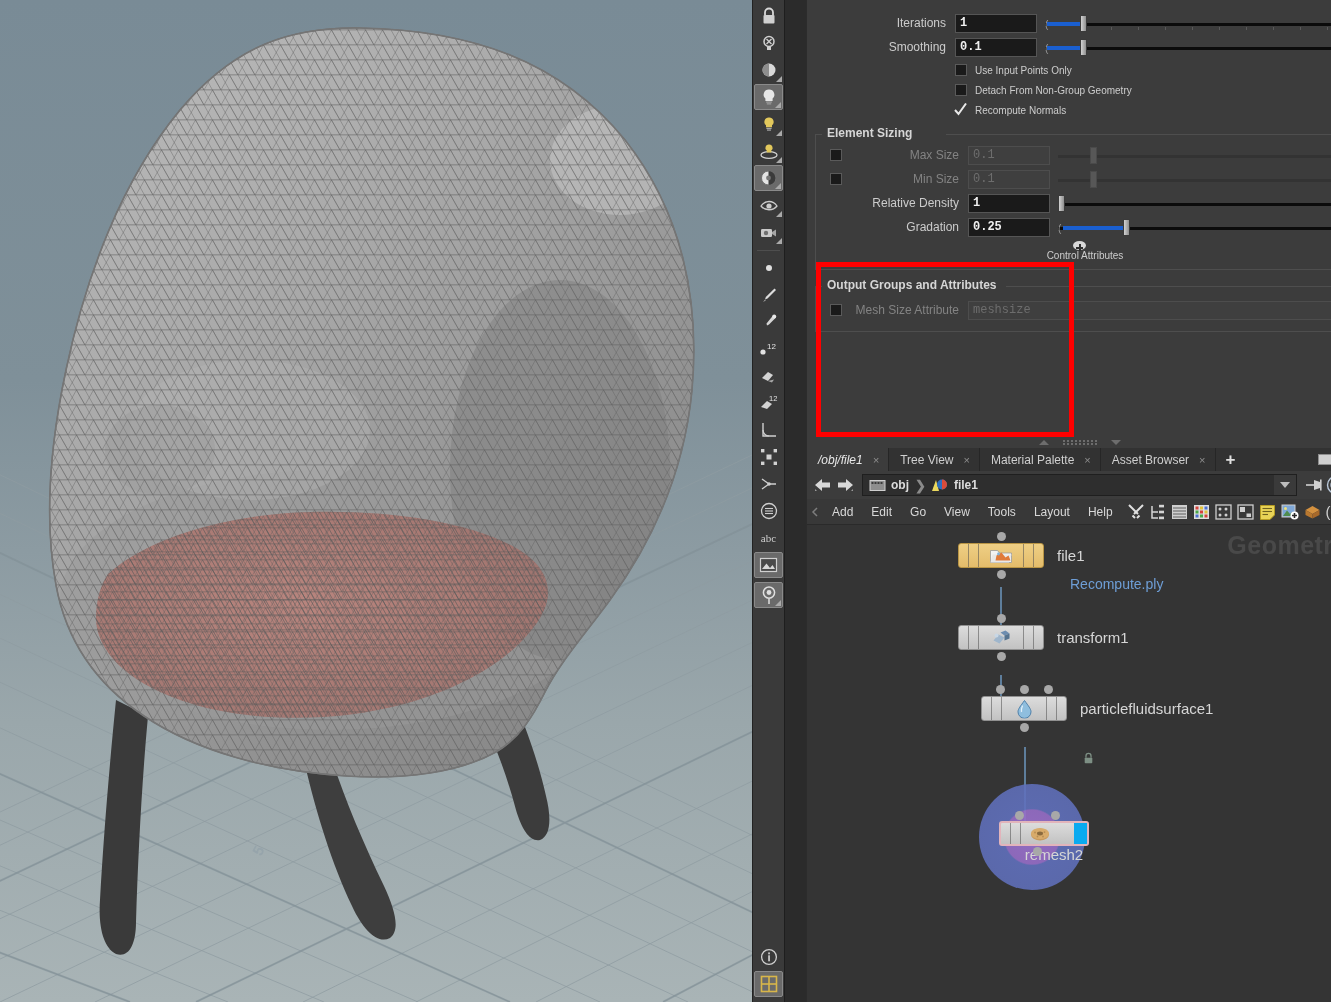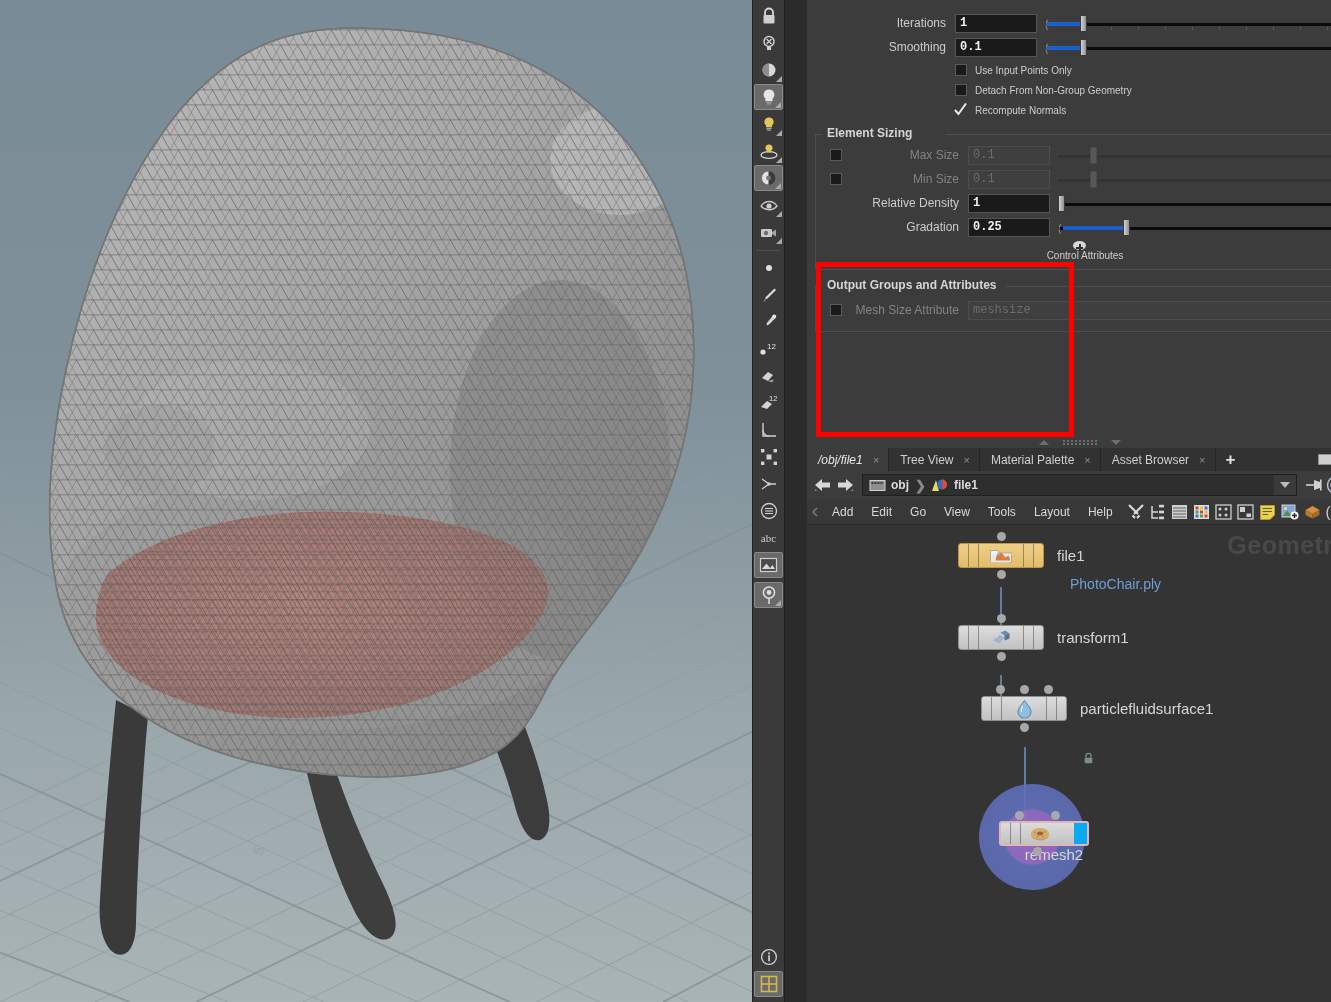--- a/index.html
+++ b/index.html
@@ -839,21 +839,21 @@
                 <path d="M3 8 H22 L19.5 16 H1 Z" fill="#e8e8e8"></path>
                 <path d="M7 9 L12 6 L16 11 L19 9 L21 14 H6 Z" fill="#e07a3a"></path>
                 <circle cx="9" cy="7.5" r="1.4" fill="#7fb0d8"></circle>
               </svg>
             </div>
             <div class="dot" style="left:38px; top:-12px;"></div>
             <div class="dot" style="left:38px; bottom:-12px;"></div>
           </div>
           <div class="nname">file1</div>
         </div>
-        <div class="nsub" style="left:263px; top:51px;">PhotoChair.ply</div>
+        <div class="nsub" style="left:263px; top:51px;">Recompute.ply</div>
 
         <div class="node" style="left:151px; top:100px;">
           <div class="nbody grey">
             <div class="nflags">
               <div style="flex:0 0 9px"></div>
                 <div class="nstripe"></div>
               <div style="flex:0 0 9px"></div>
                 <div class="nstripe"></div>
               <div style="flex:1 1 auto"></div>
                 <div class="nstripe"></div>

